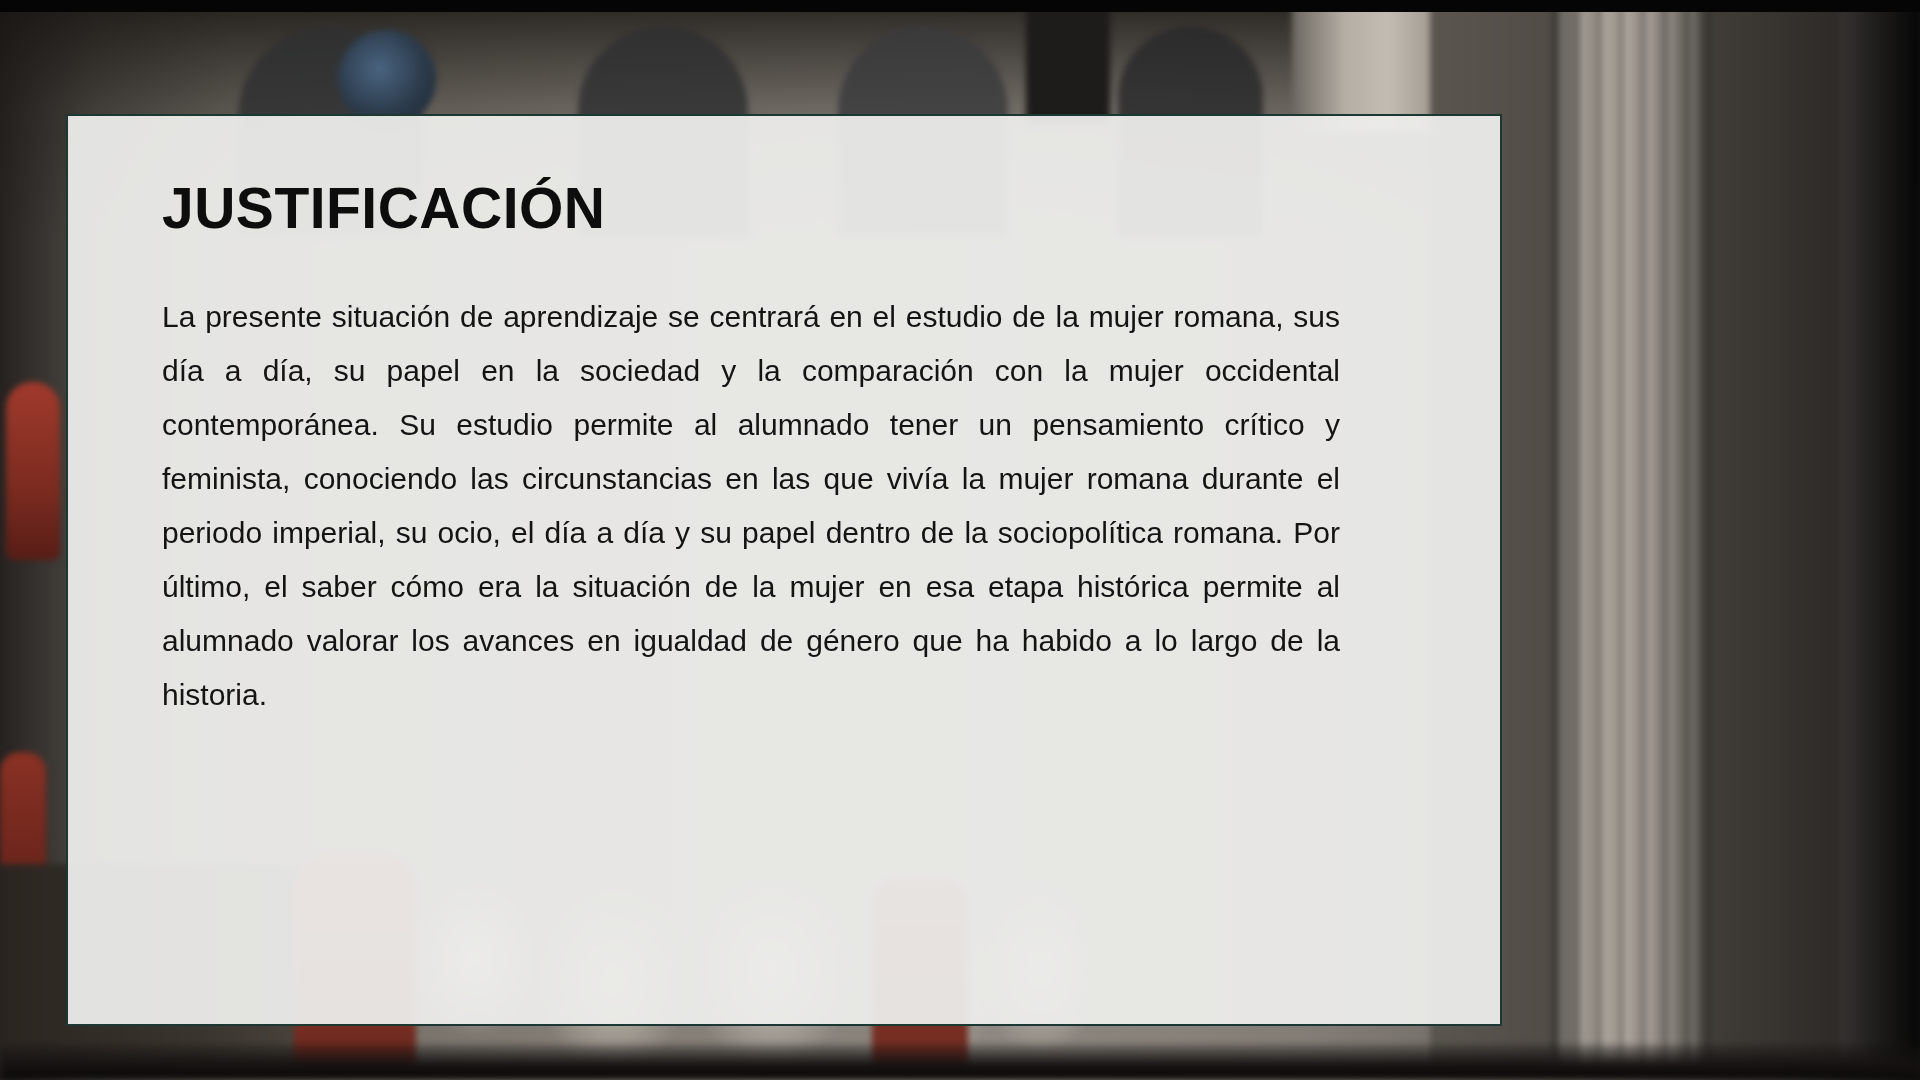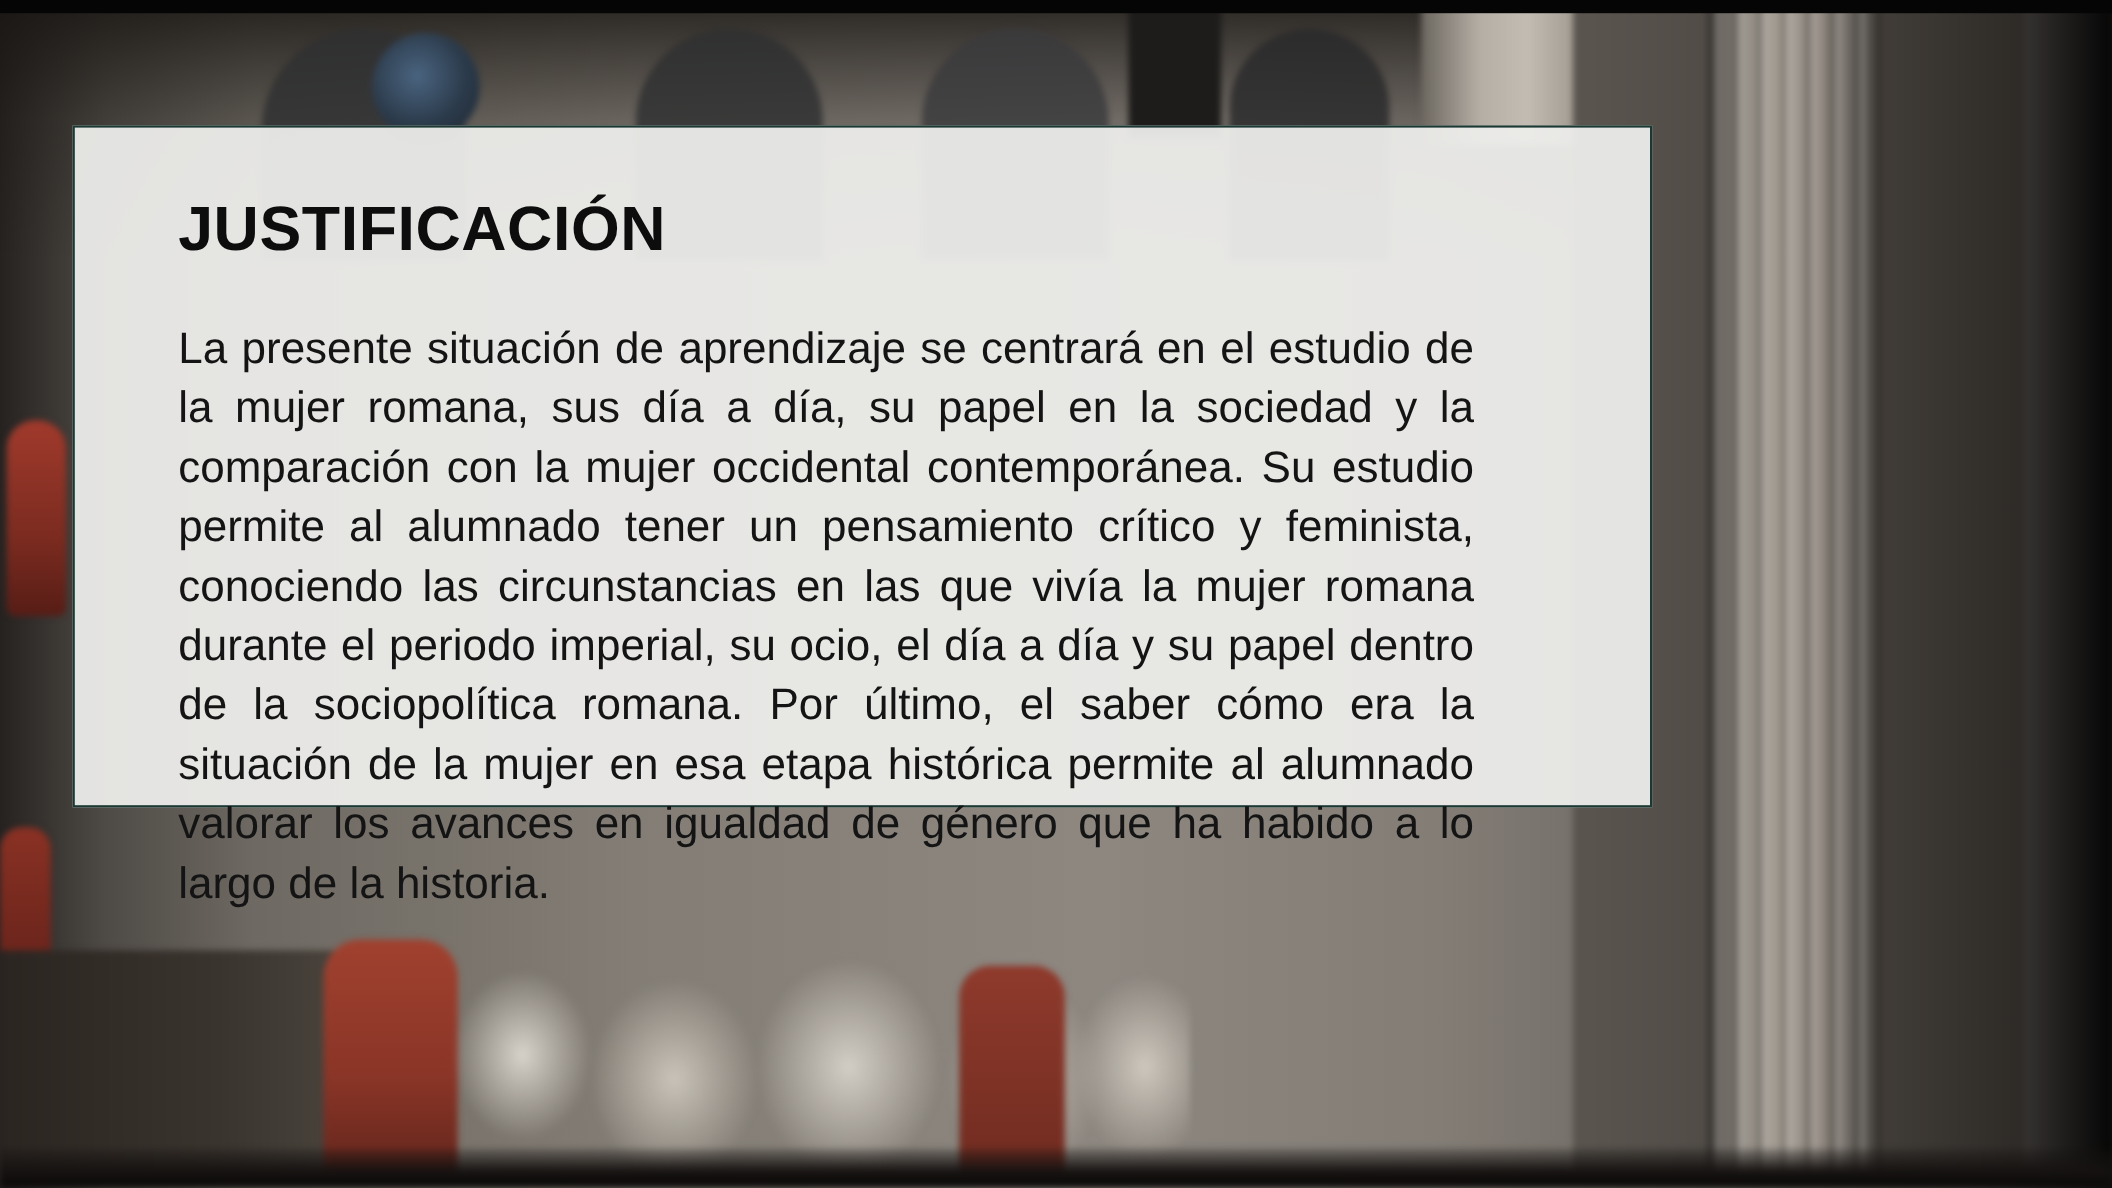--- a/index.html
+++ b/index.html
@@ -97,37 +97,37 @@
     background: linear-gradient(180deg, rgba(20,17,15,0.2) 0%, #151211 60%, #0a0908 100%);
   }
   .band-top-black {
     position: absolute; left: 0; top: 0; width: 1920px; height: 12px;
     background: #050505;
   }
   
   .card {
     position: absolute;
     left: 66px; top: 114px;
-    width: 1436px; height: 620px;
+    width: 1436px; height: 912px;
     box-sizing: border-box;
     border: 2px solid #1b3833;
     background: rgba(236, 236, 234, 0.95);
     padding: 58px 160px 0 94px;
   }
   .card h1 {
     margin: 0;
     font-size: 57px;
     line-height: 1.2;
     font-weight: 700;
     letter-spacing: 0.5px;
     color: #0d0d0d;
   }
   .card p {
     margin: 48px 0 0 0;
-    font-size: 40px;
+    font-size: 30px;
     line-height: 54px;
     color: #141414;
     text-align: justify;
   }
 </style>
 </head>
 <body>
 
 <div class="stage">
 

